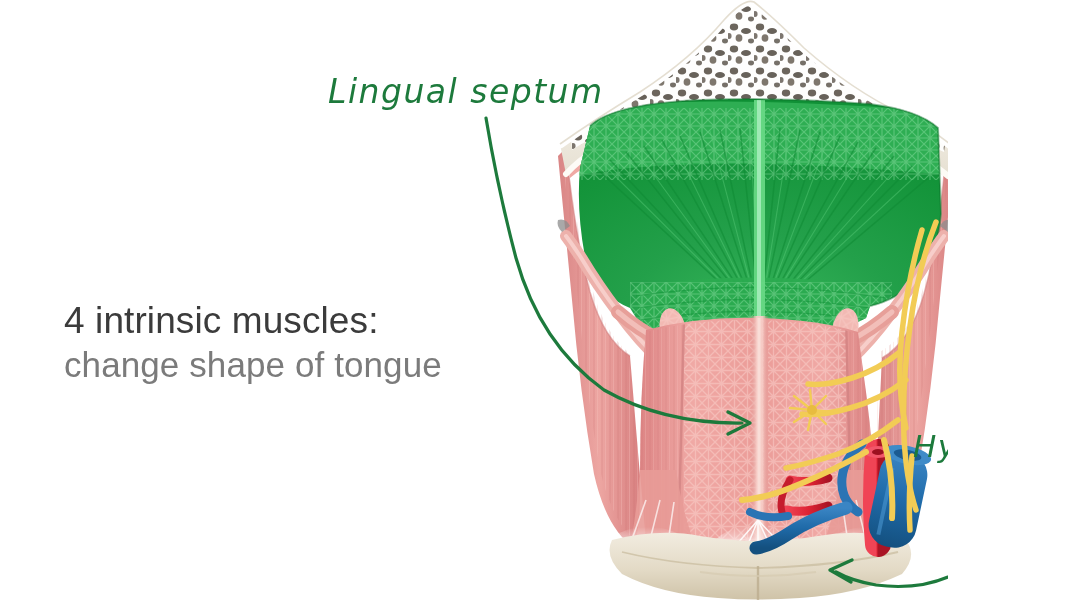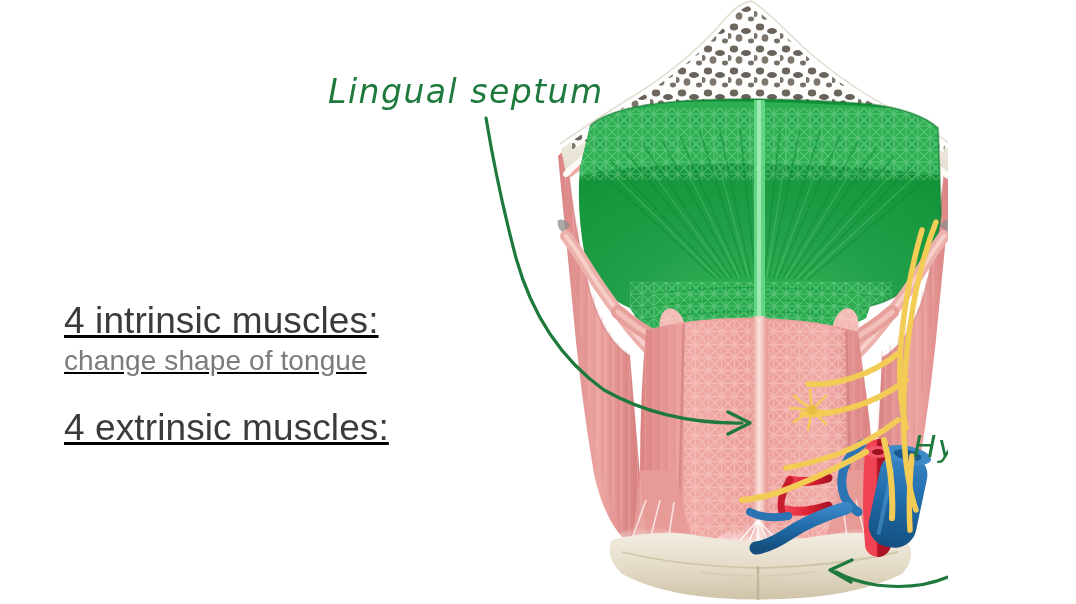--- a/index.html
+++ b/index.html
@@ -20,31 +20,31 @@
     overflow: hidden;
   }
 
   
   .text-block {
     position: absolute;
     left: 64px;
     top: 298px;
     width: 470px;
   }
-  .fact-group { margin-bottom: 26px; text-decoration: underline; }
+  .fact-group { margin-bottom: 26px; }
   .fact-title {
     font-size: 37px;
     color: #3b3b3b;
     font-weight: 400;
     line-height: 1.22;
     letter-spacing: 0.1px;
     white-space: nowrap;
   }
   .fact-sub {
-    font-size: 28px;
+    font-size: 35px;
     color: #7b7b7b;
     font-weight: 300;
     line-height: 1.28;
     letter-spacing: 0.1px;
     white-space: nowrap;
   }
 
   
   .callout-label {
     position: absolute;
@@ -454,18 +454,17 @@
   <div class="callout-label" id="label-hyoid-bone">Hyoid bone</div>
 
   <div class="text-block">
 
     <div class="fact-group">
       <div class="fact-title">4 intrinsic muscles:</div>
       <div class="fact-sub">change shape of tongue</div>
     </div>
 
     <div class="fact-group">
-      <div class="fact-title">4 extrinsic muscles:</div>
     </div>
 
   </div>
 
 </div>
 
 </body></html>

